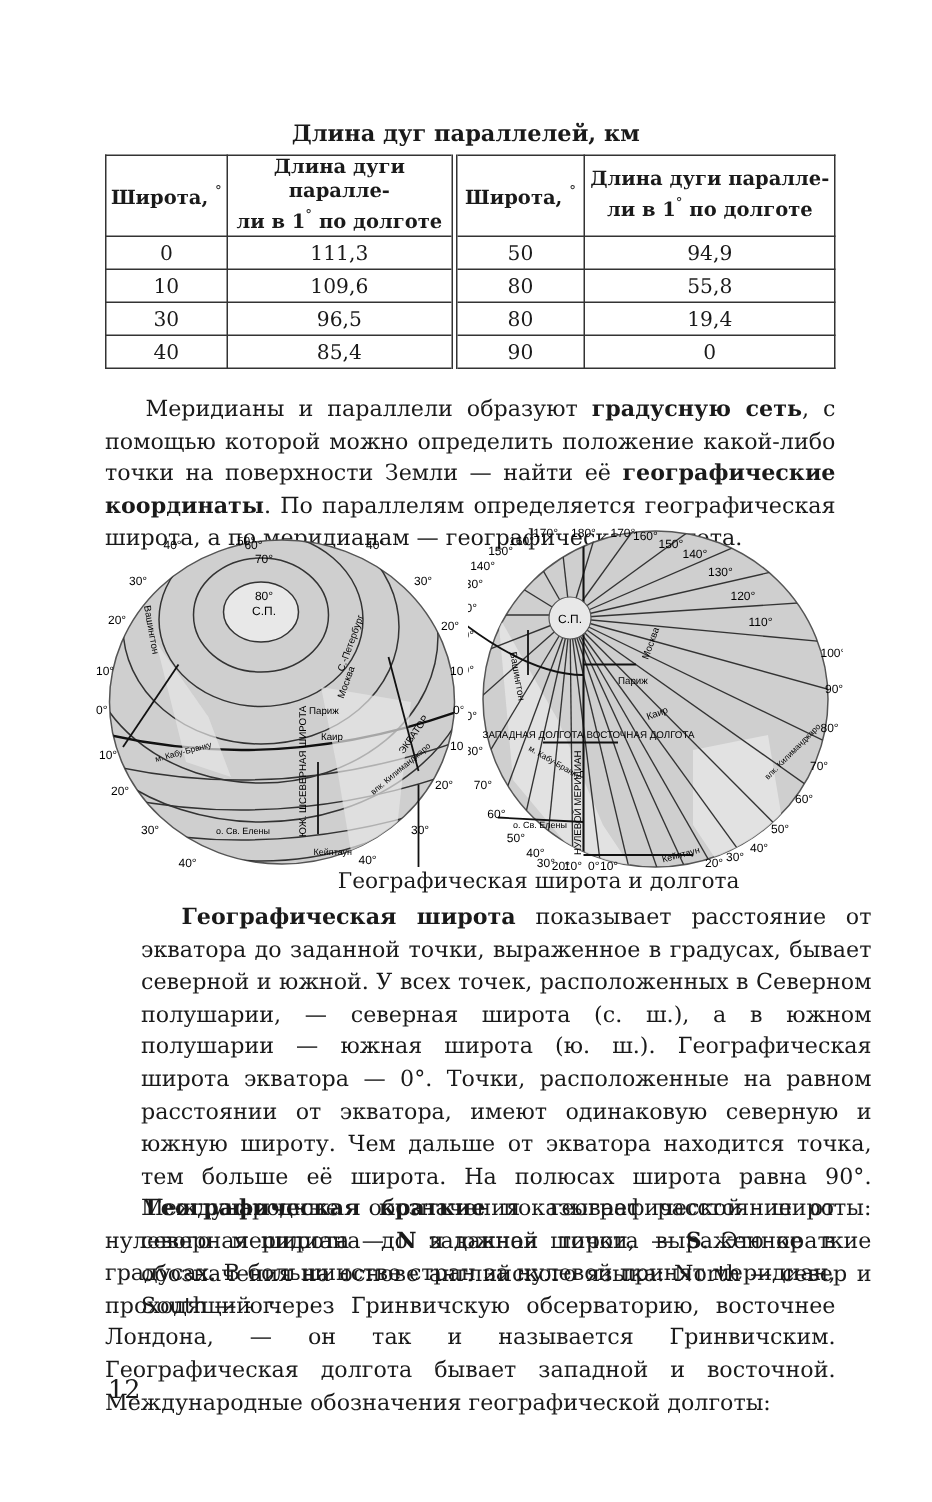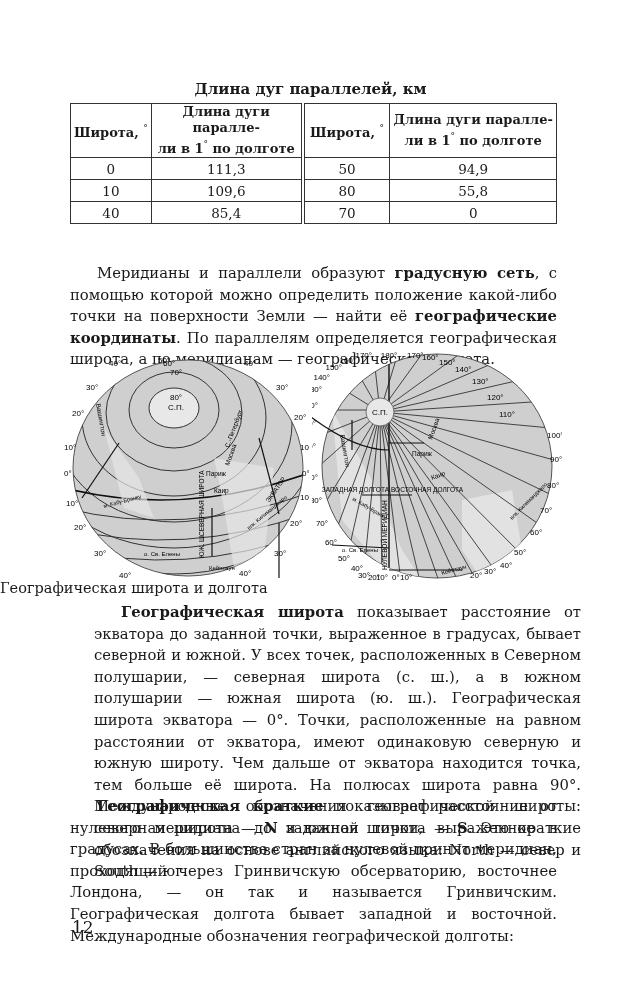--- a/index.html
+++ b/index.html
@@ -18,21 +18,21 @@
   table.arcs tr:first-child th { border-top: 1px solid #333; }
   .c1 { width: 80px; } .c2 { width: 150px; } .c3 { width: 85px; } .c4 { width: 167px; }
   sup.deg { font-size: 9px; vertical-align: 6px; font-weight: normal; }
 
   .para { position: absolute; left: 70px; width: 487px; font-size: 14.8px; line-height: 21.6px;
           text-align: justify; }
   .para p { margin: 0; text-indent: 27px; }
   .para b { font-weight: bold; }
 
   .globe { position: absolute; }
-  .caption { position: absolute; left: 0; width: 493px; top: 580px; text-align: left; font-size: 14.5px; }
+  .caption { position: absolute; left: 0; width: 493px; top: 580px; text-align: right; font-size: 14.5px; }
   .page-num { position: absolute; left: 72px; top: 917px; font-size: 17px; font-weight: normal; }
   svg text { font-family: "Liberation Sans", sans-serif; }
 </style>
 </head>
 <body>
 
 <div class="page">
 
   <div class="table-title">Длина дуг параллелей, км</div>
   <table class="arcs">
@@ -51,23 +51,29 @@
           <td>50</td>
           <td>94,9</td>
         </tr>
       <tr>
           <td>10</td>
           <td class="dbl">109,6</td>
           <td>80</td>
           <td>55,8</td>
         </tr>
       <tr>
+          <td>30</td>
+          <td class="dbl">96,5</td>
+          <td>80</td>
+          <td>19,4</td>
+        </tr>
+      <tr>
           <td>40</td>
           <td class="dbl">85,4</td>
-          <td>70</td>
+          <td>90</td>
           <td>0</td>
         </tr>
     </tbody>
   </table>
 
   <div class="para" style="top:262px;">
     <p><span>Меридианы и параллели образуют </span><b>градусную сеть</b><span>, с помощью которой можно определить положение какой-либо точки на поверхности Земли — найти её </span><b>географические координаты</b><span>. По параллелям определяется географическая широта, а по меридианам — географическая долгота.</span></p>
   </div>
 
   <svg class="globe" style="left:64px; top:358px;" width="245" height="222" viewBox="0 0 245 222">

